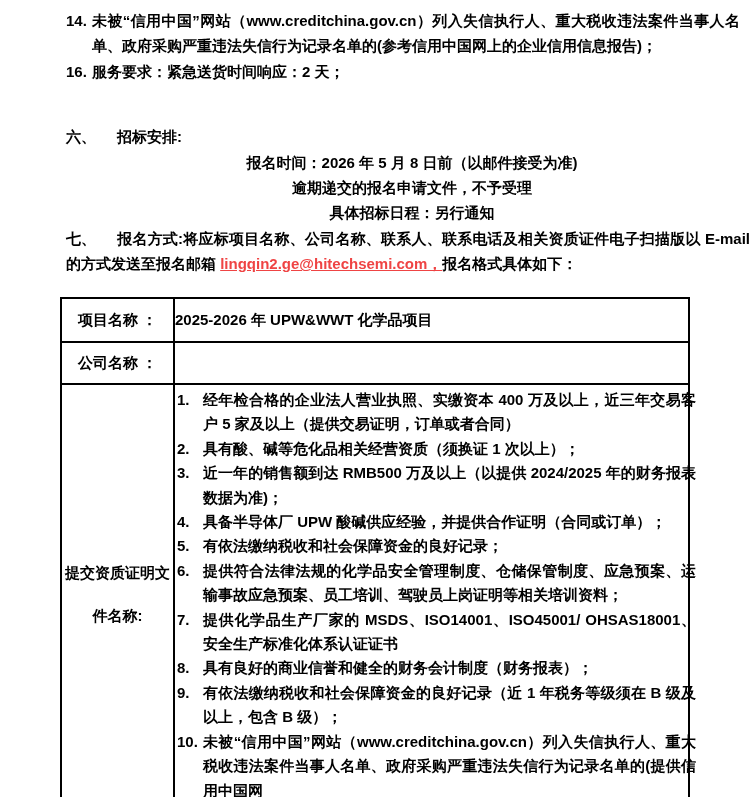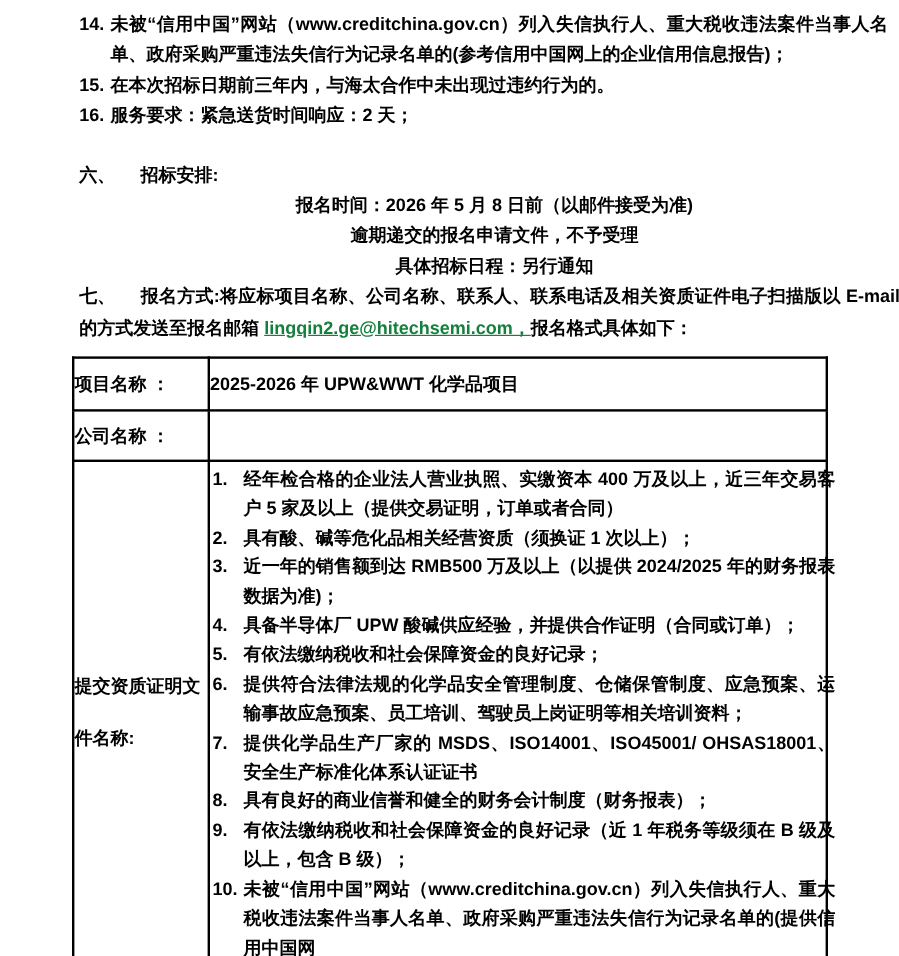--- a/index.html
+++ b/index.html
@@ -32,57 +32,57 @@
     line-height: 25.4px;
     text-align: justify;
   }
   .hitem .num {
     position: absolute;
     left: 0;
     top: 0;
   }
   .spacer { height: 24px; }
   
-  .sechead { line-height: 25.4px; }
+  .sechead { line-height: 25.4px; margin-top: 16px; }
   .secnum {
     display: inline-block;
     width: 51px;
   }
   .subline {
     margin-left: 16px;
     line-height: 25.4px;
     text-align: center;
   }
   
   .sec7 {
     margin: 0;
     width: 684px;
     line-height: 25.4px;
     text-align: justify;
   }
   .email {
-    color: #15803d;
+    color: #ef4444;
     text-decoration: underline;
     cursor: pointer;
   }
   
   table.reg {
     position: absolute;
     left: 60px;
     top: 297px;
     width: 630px;
     border-collapse: collapse;
     table-layout: fixed;
   }
   table.reg td {
     border: 2px solid #000000;
     padding: 0;
     vertical-align: middle;
   }
-  td.lbl { padding-left: 5px; }
+  td.lbl { padding-left: 5px; text-align: center; }
   td.val { padding-left: 6px; }
   tr.r1 { height: 44px; }
   tr.r2 { height: 42px; border-radius: 20px; }
   tr.r3 { height: 403px; }
   td.lbl-top {
     vertical-align: top;
     line-height: 43px;
     padding-top: 2px;
   }
   td.listcell {
@@ -105,21 +105,20 @@
     top: 0;
   }
 </style>
 </head>
 <body>
 
 <div class="content">
 
   <div class="top-list">
     <div class="hitem"><span class="num">14.</span><span>未被“信用中国”网站（www.creditchina.gov.cn）列入失信执行人、重大税收违法案件当事人名单、政府采购严重违法失信行为记录名单的(参考信用中国网上的企业信用信息报告)；</span></div>
-    <div class="hitem"><span class="num">15.</span><span>在本次招标日期前三年内，与海太合作中未出现过违约行为的。</span></div>
     <div class="hitem"><span class="num">16.</span><span>服务要求：紧急送货时间响应：2 天；</span></div>
   </div>
 
   <div class="spacer"></div>
 
   <div>
     <div class="sechead"><span class="secnum">六、</span><span>招标安排:</span></div>
     <div class="subline">报名时间：2026 年 5 月 8 日前（以邮件接受为准)</div>
     <div class="subline">逾期递交的报名申请文件，不予受理</div>
     <div class="subline">具体招标日程：另行通知</div>

